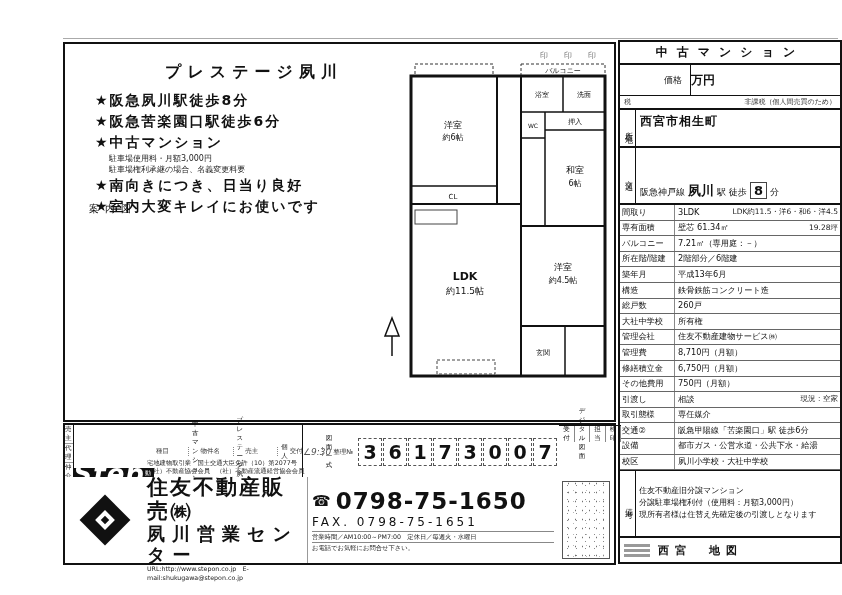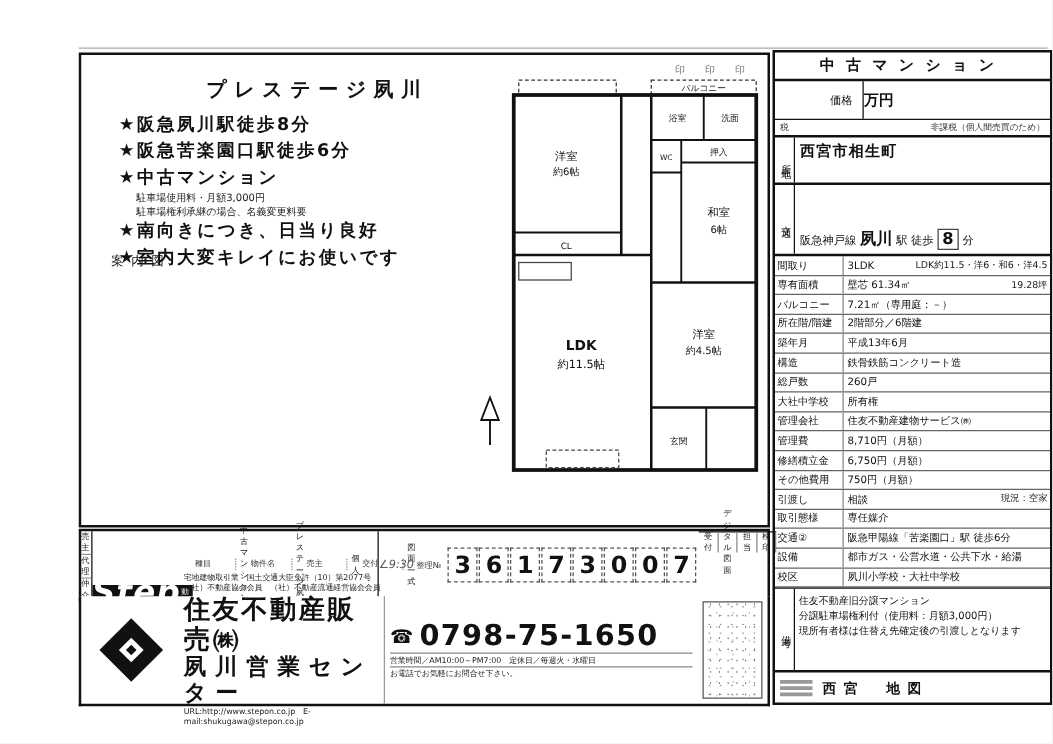--- a/index.html
+++ b/index.html
@@ -39,21 +39,21 @@
   .vval{flex:1;padding:3px 4px;}
   .addrtext{font-size:12px;font-weight:bold;letter-spacing:1px;}
   .acc{font-size:9px;display:flex;align-items:baseline;gap:3px;flex-wrap:wrap;}
   .accsta{font-size:13px;font-weight:bold;margin-top:31px;}
   .accmin{font-size:13px;font-weight:bold;border:1px solid #444;padding:0 3px;}
   .prow{display:flex;align-items:center;border-bottom:1px solid #666;font-size:8.2px;line-height:1.15;min-height:14.6px;padding:0 2px;gap:3px;}
   .pl{width:52px;flex:none;border-right:1px solid #888;align-self:stretch;display:flex;align-items:center;}
   .pv{flex:1;}
   .pv2{flex:none;font-size:7.5px;color:#222;}
   .remarks{display:flex;border-top:1px solid #111;border-bottom:2px solid #111;flex:1;}
-  .rmtext{font-size:8px;line-height:1.5;padding:4px 3px;}
+  .rmtext{font-size:8px;line-height:1.5;padding:14px 3px;}
   .pfoot{display:flex;align-items:center;height:24px;gap:8px;padding:0 4px;}
   .pfoot .marks span{display:block;width:26px;height:3px;background:#999;margin:2px 0;}
   .pfoottext{font-size:11px;font-weight:bold;letter-spacing:6px;}
   
   #banner{left:63px;top:423px;width:549px;height:54px;border:2px solid #111;display:flex;background:#fff;}
   .sidecol{width:24px;border-right:1px solid #111;display:flex;flex-direction:column;}
   .sidecol div{flex:1;border-bottom:1px solid #999;font-size:6.5px;display:flex;align-items:center;justify-content:center;letter-spacing:1px;}
   .logobox{width:100px;background:#111;color:#ffffff;display:flex;flex-direction:row;align-items:center;justify-content:center;border-right:2px solid #111;margin-top:43px;}
   .logotext{font-size:26px;font-weight:bold;font-style:italic;letter-spacing:1px;line-height:26px;}
   .logosub{font-size:6px;letter-spacing:1px;}
@@ -345,19 +345,20 @@
       <div class="lic">（社）不動産協会会員　（社）不動産流通経営協会会員</div>
       <div class="comname">住友不動産販売㈱</div>
       <div class="office">夙川営業センター</div>
       <div class="urlline">URL:http://www.stepon.co.jp　E-mail:shukugawa@stepon.co.jp</div>
     </div>
     <div class="telcol">
       <div class="telrow">
         <span class="telicon">☎</span>
         <span class="telnum">0798-75-1650</span>
       </div>
+      <div class="faxnum">FAX. 0798-75-1651</div>
       <div class="smline">営業時間／AM10:00～PM7:00　定休日／毎週火・水曜日</div>
       <div class="smline">お電話でお気軽にお問合せ下さい。</div>
     </div>
     <div class="mapthumb noise"></div>
   </div>
 
 </div>
 
 </body></html>

